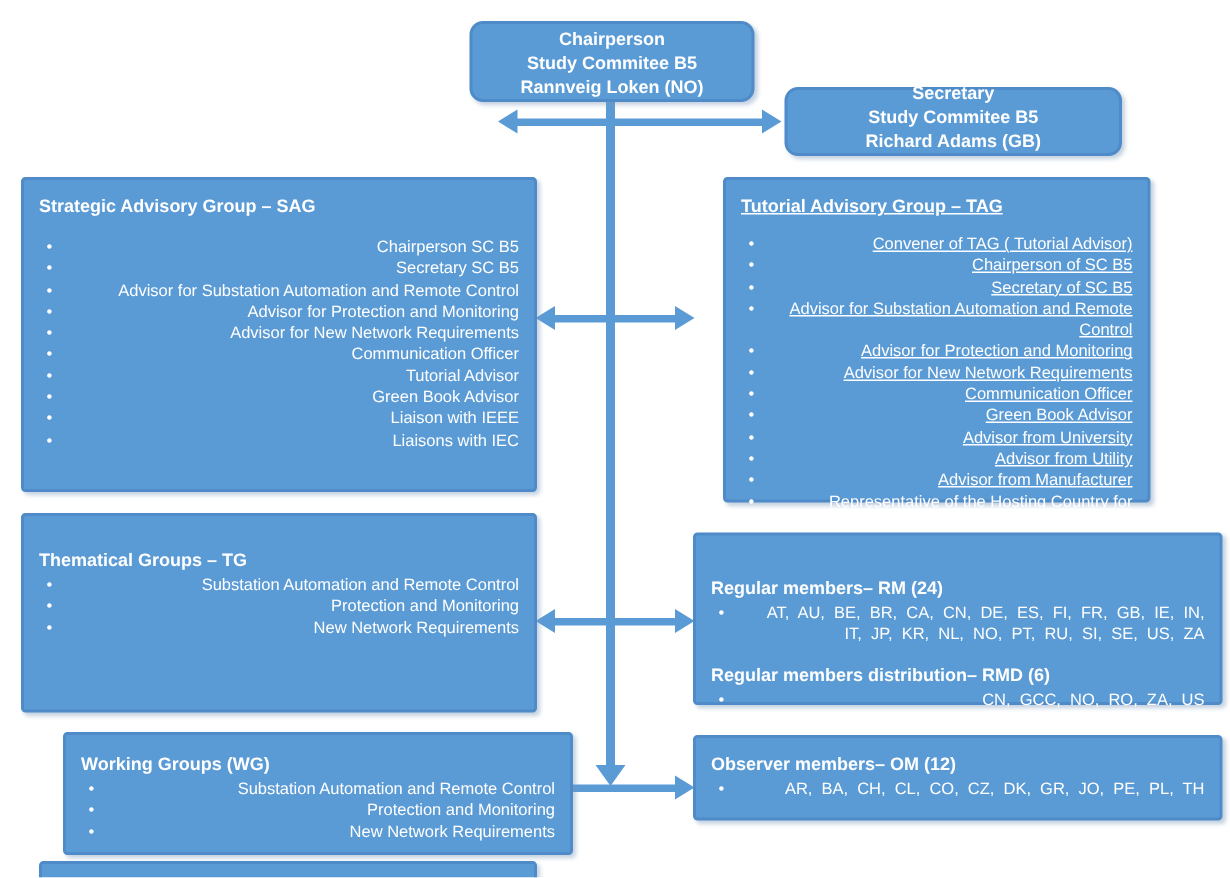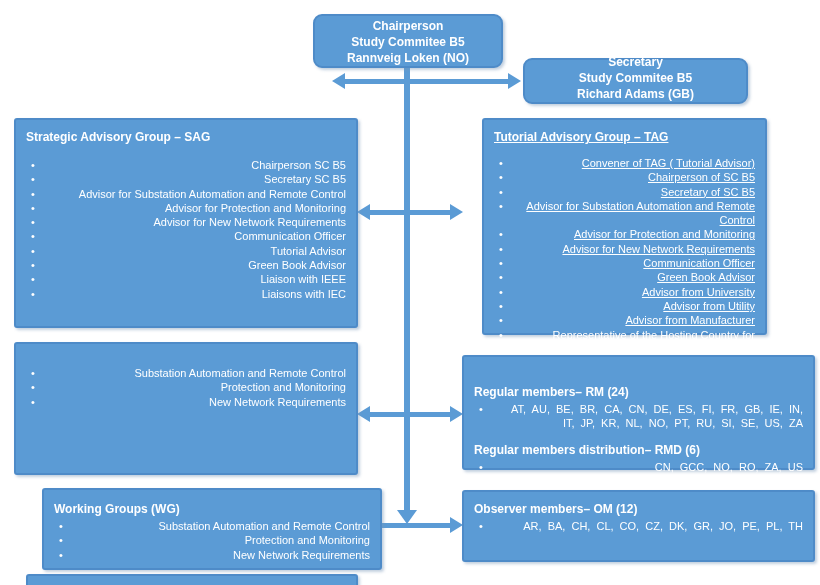--- a/index.html
+++ b/index.html
@@ -41,21 +41,21 @@
     border-top:8px solid transparent;border-bottom:8px solid transparent;
     border-left:13px solid var(--connector,#5b9bd5);}
   
   .b-chair{left:313px;top:14px;width:190px;height:54px;}
   .b-secr{left:523px;top:58px;width:225px;height:46px;}
   .b-sag{left:14px;top:118px;width:344px;height:210px;}
   .b-tag{left:482px;top:118px;width:285px;height:217px;text-decoration:underline;}
   .b-tg{left:14px;top:342px;width:344px;height:133px;padding-top:22px;}
   .b-rm{left:462px;top:355px;width:353px;height:115px;padding-top:28px;}
   .b-wg{left:18px;top:488px;width:340px;height:82px;padding-top:12px;margin-left:24px;}
-  .b-om{left:462px;top:490px;width:353px;height:72px;}
+  .b-om{left:462px;top:490px;width:353px;height:57px;}
   .b-sliver{left:26px;top:574px;width:332px;height:26px;}
 </style>
 </head>
 <body>
 
 <div class="canvas">
 
   <div class="vtrunk" style="left:404px;top:68px;width:6px;height:443px;"></div>
   <div class="vhead" style="left:397px;top:510px;"></div>
 
@@ -120,20 +120,21 @@
         <li>Communication Officer</li>
         <li>Green Book Advisor</li>
         <li>Advisor from University</li>
         <li>Advisor from Utility</li>
         <li>Advisor from Manufacturer</li>
         <li>Representative of the Hosting Country for Colloquium</li>
       </ul>
   </div>
 
   <div class="box gbox b-tg">
+    <div class="gtitle gap-sm">Thematical Groups – TG</div>
     <ul class="blist">
         <li>Substation Automation and Remote Control</li>
         <li>Protection and Monitoring</li>
         <li>New Network Requirements</li>
       </ul>
   </div>
 
   <div class="box gbox b-rm">
     <div class="gtitle gap-sm">Regular members– RM (24)</div>
     <ul class="blist codes">

